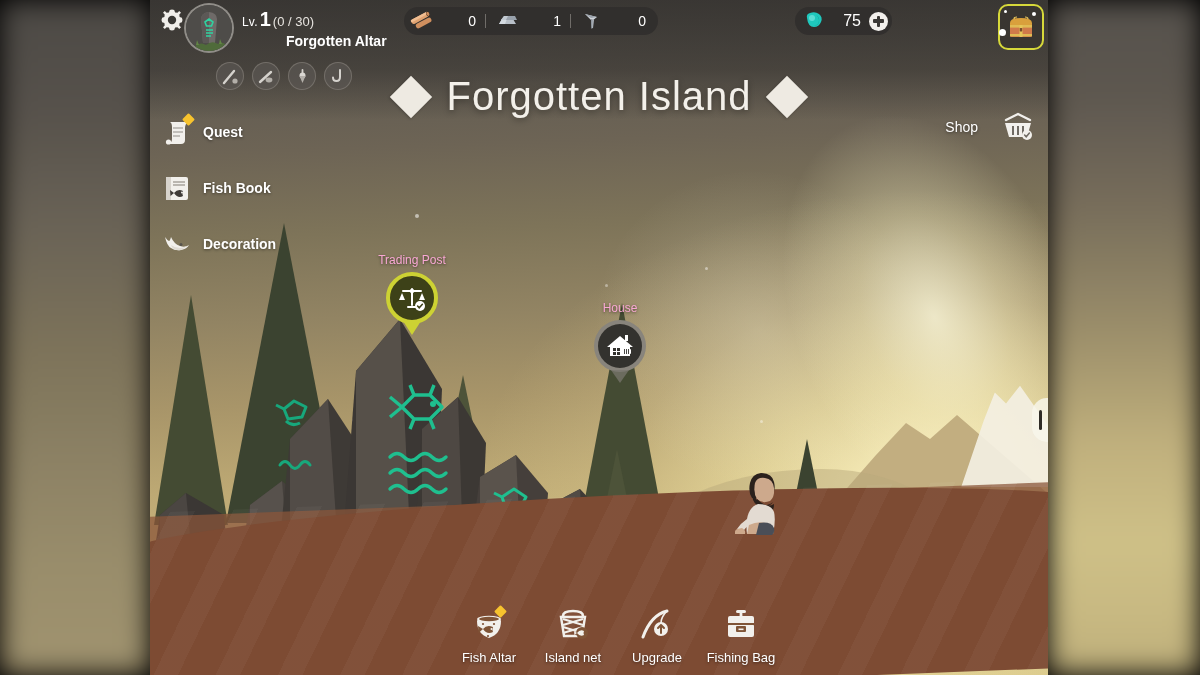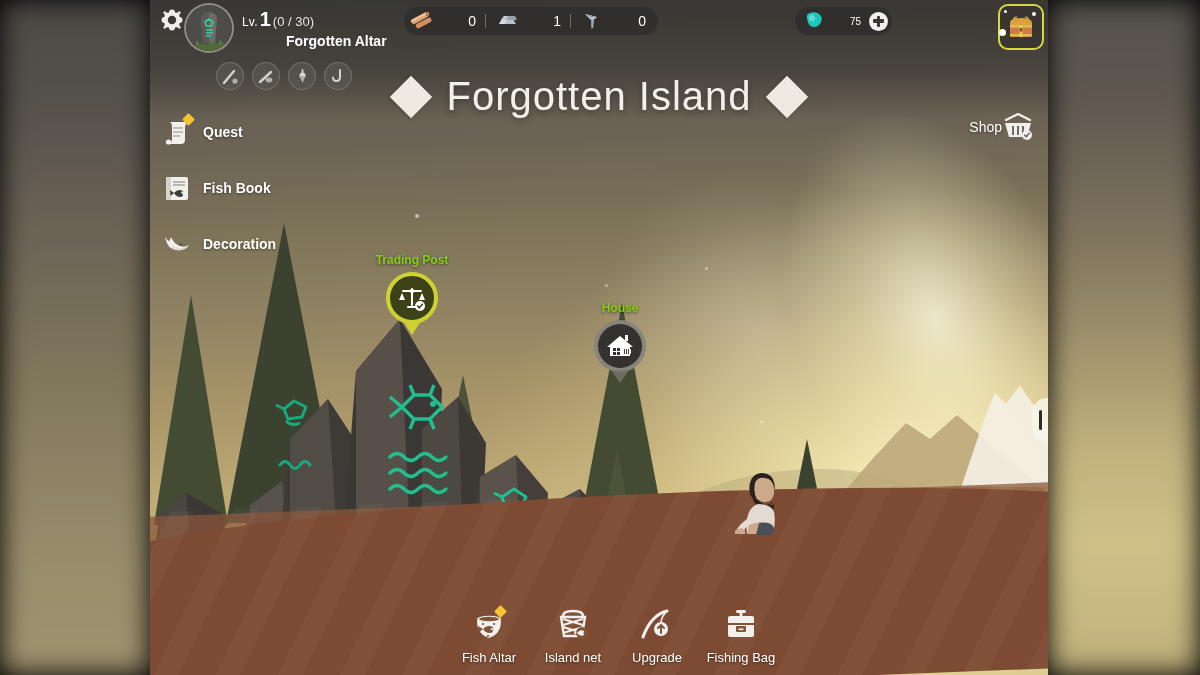--- a/index.html
+++ b/index.html
@@ -151,21 +151,21 @@
   }
   .res-item { display:flex; align-items:center; gap:8px; }
   .res-val { color:#fff; font-size:14px; min-width:34px; text-align:right; }
   .res-div { width:1px; height:14px; background:rgba(190,186,180,0.45); margin:0 9px; }
 
   .gem-bar {
     position:absolute; left:645px; top:7px; height:28px;
     background:rgba(48,46,44,0.88); border-radius:14px;
     display:flex; align-items:center; padding:0 4px 0 8px; gap:8px;
   }
-  .gem-val { color:#fff; font-size:10px; min-width:28px; text-align:right; }
+  .gem-val { color:#fff; font-size:16px; min-width:28px; text-align:right; }
   .gem-plus {
     width:19px; height:19px; border-radius:50%; background:#f2f0ec;
     display:flex; align-items:center; justify-content:center; cursor:pointer;
   }
   .gem-plus::before, .gem-plus::after {
     content:""; position:absolute; background:#3a3835; border-radius:1px;
   }
   .gem-plus::before { width:11px; height:3.4px; }
   .gem-plus::after  { width:3.4px; height:11px; }
 
@@ -199,29 +199,29 @@
   .menu-ico { position:relative; width:30px; height:30px; flex:0 0 30px; }
   .menu-lbl { color:#fff; font-size:14px; text-shadow:0 1px 3px rgba(0,0,0,.45); }
   .badge-dot {
     position:absolute; right:-1px; top:-2px; width:9px; height:9px;
     background:#f7c32e; transform:rotate(45deg); border-radius:1px;
   }
 
   
   .shop-btn {
     position:absolute; right:14px; top:112px;
-    display:flex; align-items:center; gap:0; cursor:pointer;
+    display:flex; align-items:center; gap:24px; cursor:pointer;
   }
   .shop-lbl { color:#fff; font-size:14px; text-shadow:0 1px 3px rgba(0,0,0,.45); }
 
   
   .pin { position:absolute; cursor:pointer; }
   .pin-label {
     position:absolute; left:50%; transform:translateX(-50%);
-    white-space:nowrap; color:#84cc16; font-size:12px; font-weight:bold;
+    white-space:nowrap; color:#f9a8d4; font-size:12px; font-weight:normal;
     text-shadow:0 1px 3px rgba(0,0,0,.55);
   }
   .pin-circle {
     position:relative; width:52px; height:52px; border-radius:50%;
     display:flex; align-items:center; justify-content:center;
   }
   .pin-tail {
     position:absolute; left:50%; bottom:-11px; transform:translateX(-50%);
     width:0; height:0; border-left:9px solid transparent;
     border-right:9px solid transparent;

